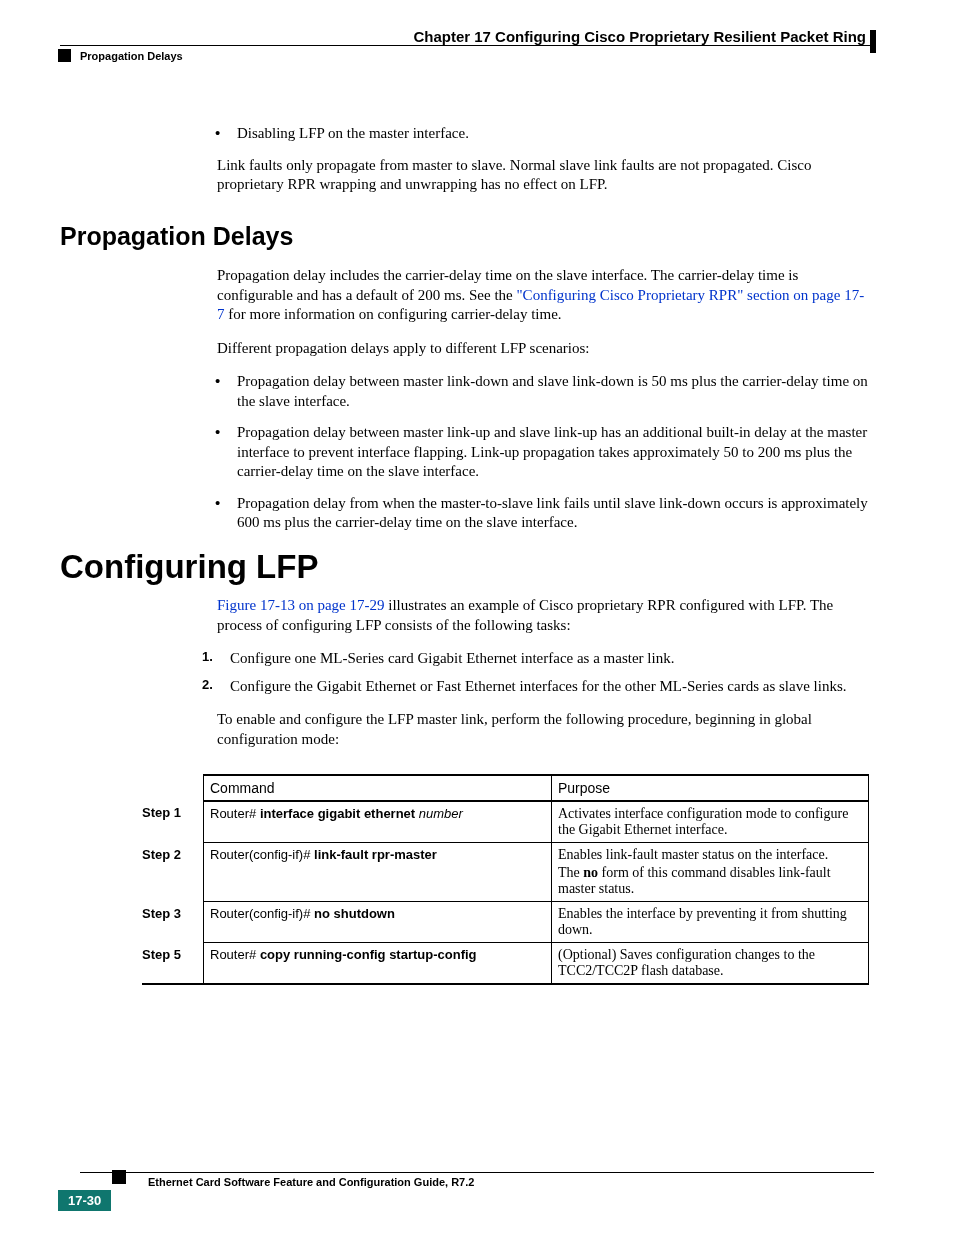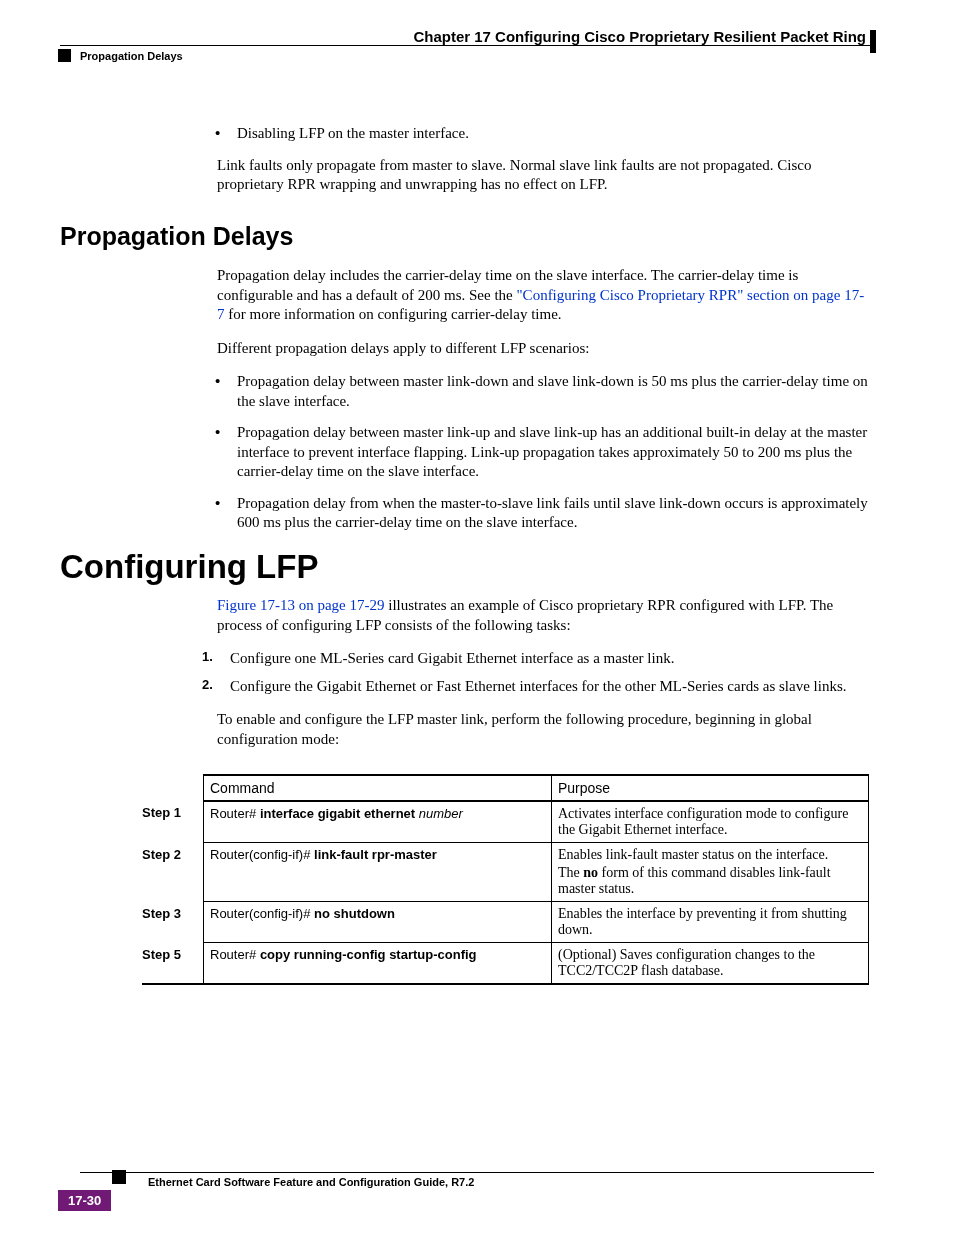--- a/index.html
+++ b/index.html
@@ -153,21 +153,21 @@
     left: 135px;
     font-family: Arial, Helvetica, sans-serif;
     font-size: 11px;
     font-weight: bold;
     margin-left: 13px;
   }
   .page-num-box {
     position: absolute;
     bottom: 24px;
     left: 58px;
-    background: #701a75;
+    background: #0f766e;
     color: #fff;
     font-family: Arial, Helvetica, sans-serif;
     font-weight: bold;
     font-size: 13px;
     padding: 3px 10px;
   }
   .footer-right-square {
     position: absolute;
     bottom: 51px;
     left: 112px;

